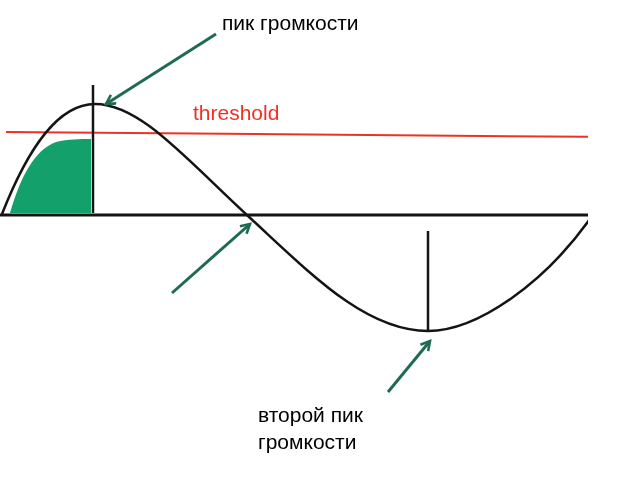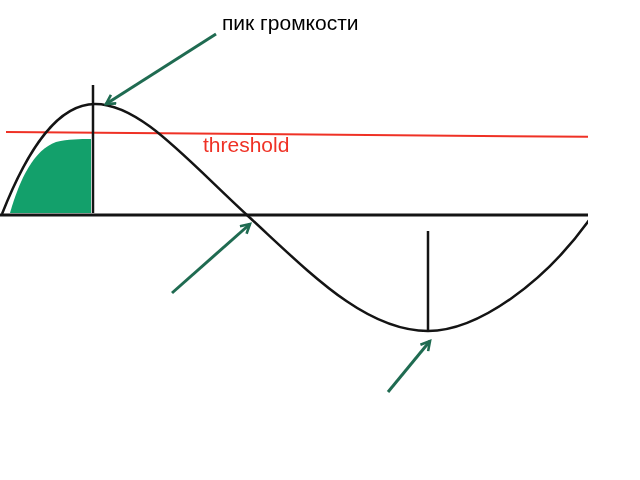--- a/index.html
+++ b/index.html
@@ -64,17 +64,19 @@
 
     <line class="arrow" x1="216" y1="34" x2="106" y2="104" marker-end="url(#ah)"></line>
 
     <line class="arrow" x1="172" y1="293" x2="250" y2="224" marker-end="url(#ah)"></line>
 
     <line class="arrow" x1="388" y1="392" x2="430" y2="341" marker-end="url(#ah)"></line>
   </svg>
 
   <div class="label" style="left:222px;top:9px;">пик громкости</div>
 
-  <div class="label threshold" style="left:203px;top:99px;margin-top:32px;">threshold</div>
+  <div class="label threshold" style="left:193px;top:99px;">threshold</div>
 
 
+  <div class="label" style="left:258px;top:401px;">второй пик
+громкости</div>
 
 </div>
 
 </body></html>

